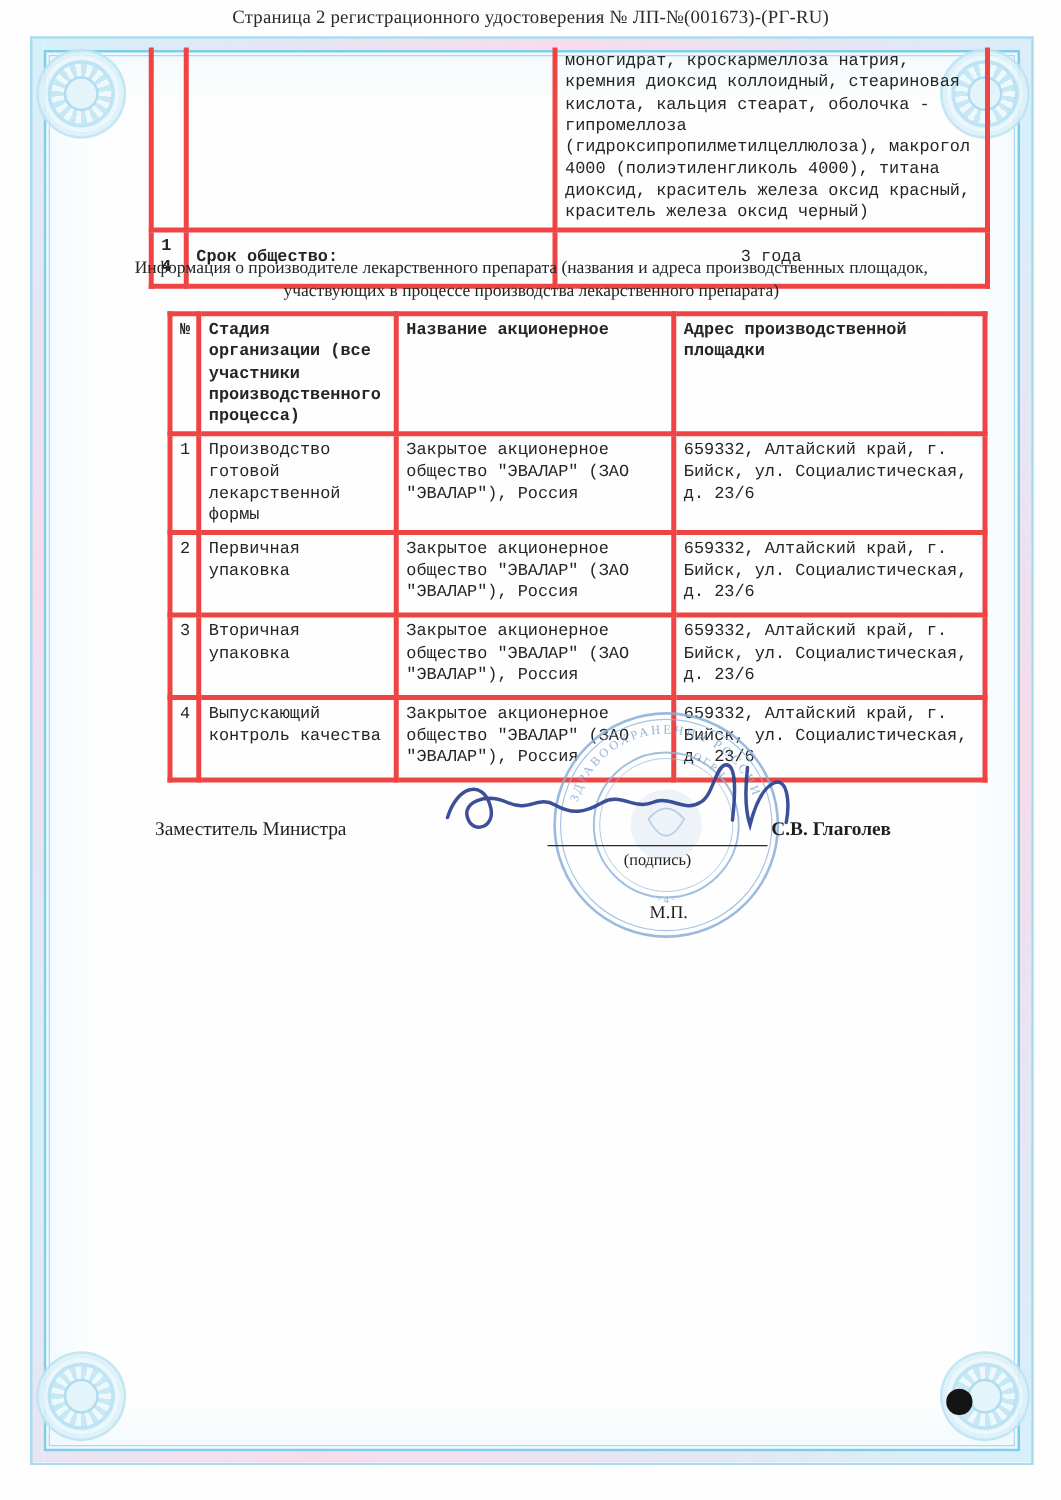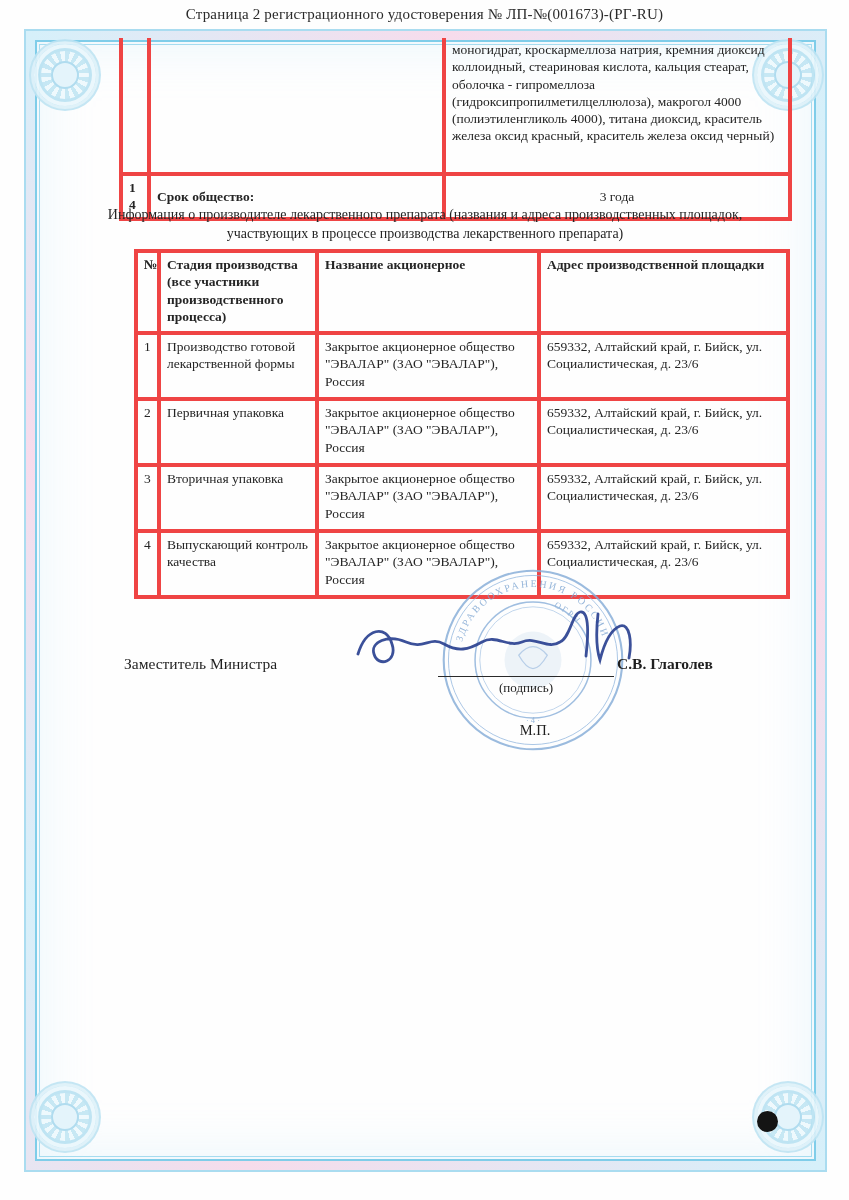--- a/index.html
+++ b/index.html
@@ -37,21 +37,21 @@
   .rosette.br{right:30px;bottom:52px;}
   .black-dot{
     position:absolute;left:757px;top:1111px;width:21px;height:21px;
     border-radius:50%;background:#141414;
   }
   
   .doc-header{
     position:absolute;top:6px;left:0;width:100%;text-align:center;
     font-size:15px;letter-spacing:.2px;color:#2a2a2a;
   }
-  table.tbl{border-collapse:collapse;table-layout:fixed;position:absolute;}
+  table.tbl{border-collapse:collapse;table-layout:fixed;position:absolute;font-family:Liberation Mono, monospace;}
   table.tbl td,table.tbl th{
     border:4px solid #ef4444;vertical-align:top;
     font-size:13.5px;line-height:1.28;padding:3px 6px;color:#252525;
     word-wrap:break-word;
   }
   .top-tbl{top:38px;left:119px;width:673px;}
   .top-tbl td.no-top{border-top:none;}
   .top-tbl .cont{height:128px;}
   .top-tbl .c{text-align:center;vertical-align:middle;}
   .top-tbl .b{font-weight:bold;vertical-align:middle;}
@@ -111,21 +111,21 @@
   <table class="tbl man-tbl">
     <colgroup>
         <col style="width:23px">
         <col style="width:158px">
         <col style="width:222px">
         <col>
       </colgroup>
     <tbody>
         <tr>
       <th>№</th>
-      <th>Стадия производства (все участники производственного процесса)</th>
+      <th>Стадия организации (все участники производственного процесса)</th>
       <th>Название акционерное</th>
       <th>Адрес производственной площадки</th>
     </tr>
     <tr>
       <td class="num">1</td>
       <td>Производство готовой лекарственной формы</td>
       <td>Закрытое акционерное общество "ЭВАЛАР" (ЗАО "ЭВАЛАР"), Россия</td>
       <td>659332, Алтайский край, г. Бийск, ул. Социалистическая, д. 23/6</td>
     </tr>
     <tr>

